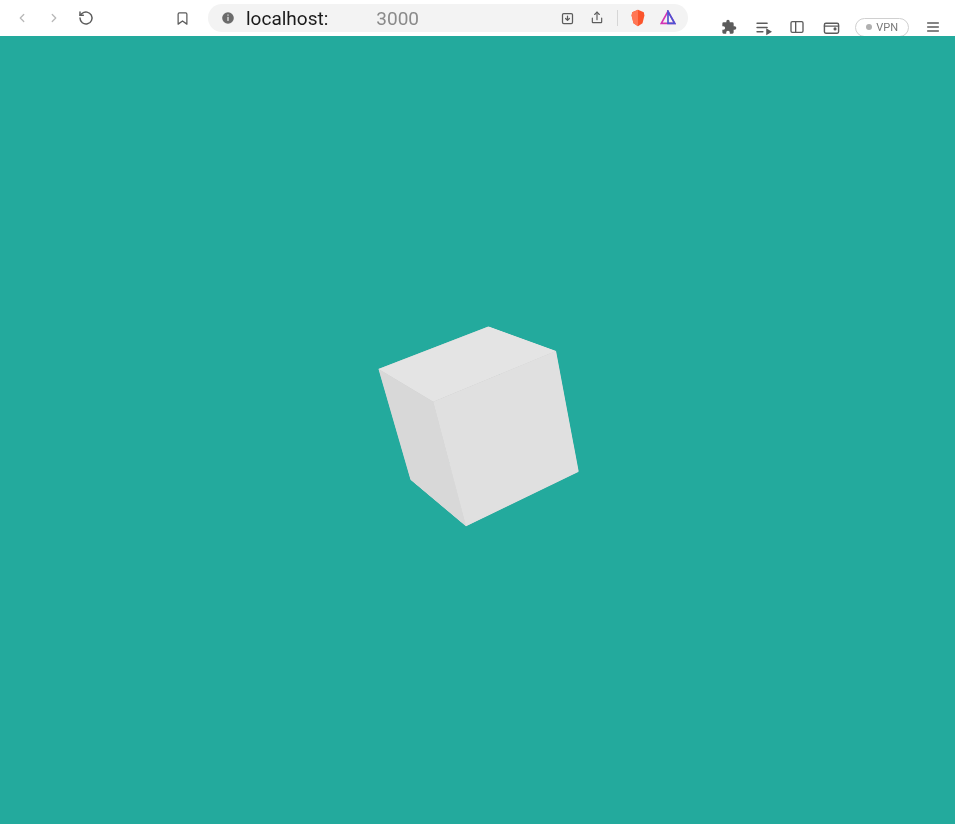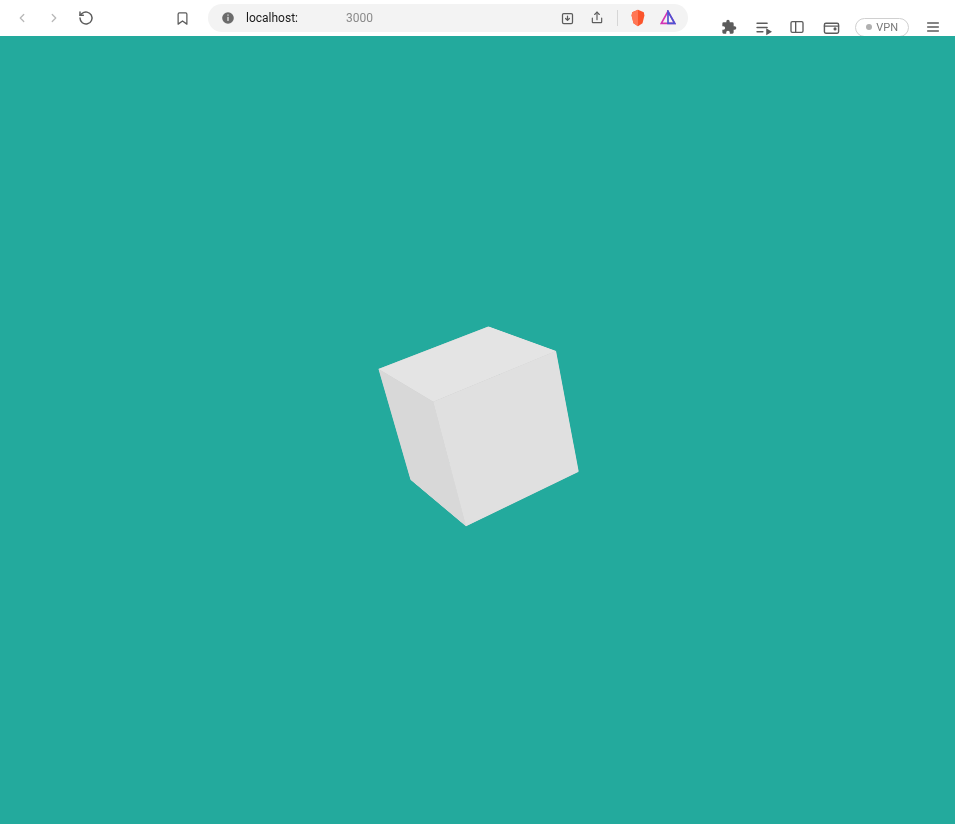--- a/index.html
+++ b/index.html
@@ -49,21 +49,21 @@
       border-radius: 14px;
       display: flex;
       align-items: center;
       padding: 0 10px;
       gap: 8px;
       max-width: 480px;
       margin-left: 8px;
     }
     .addr-text {
       flex: 1;
-      font-size: 12px;
+      font-size: 19px;
       color: #1a1a1a;
       display: flex;
       align-items: flex-end;
     }
     .addr-host {
       color: #1a1a1a;
       font-weight: 400;
     }
     .addr-port {
       color: #8a8a8a;

